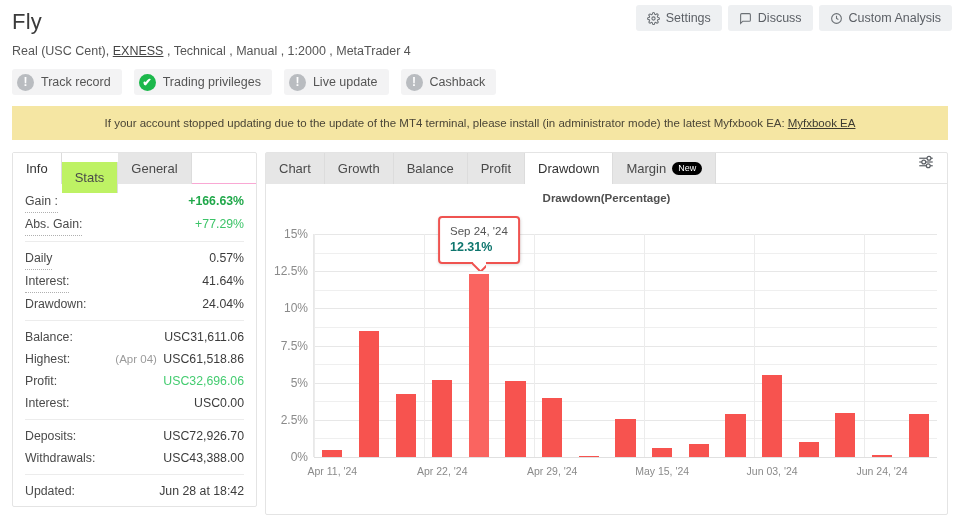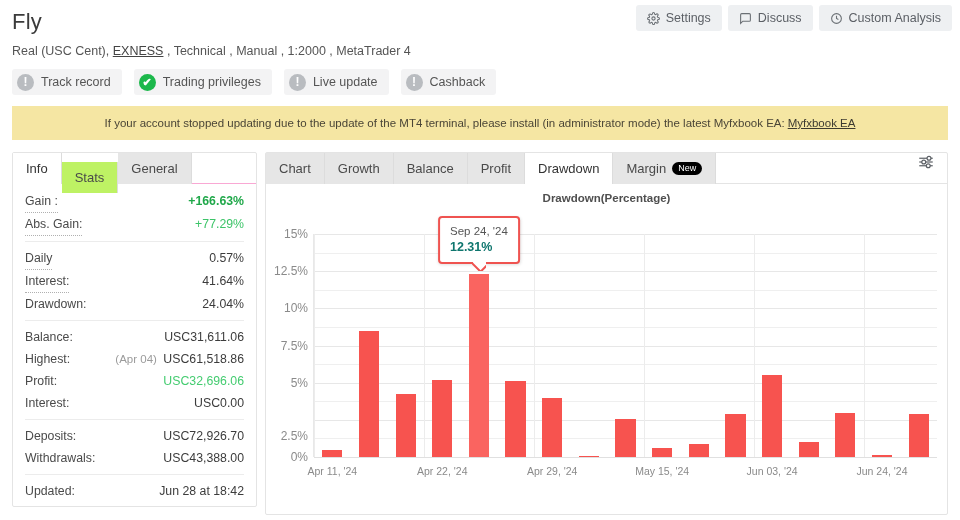--- a/index.html
+++ b/index.html
@@ -341,21 +341,21 @@
           <div class="gl major" style="top: 66.6667%;"></div>
           <div class="gl" style="top: 58.3333%;"></div>
           <div class="gl major" style="top: 50%;"></div>
           <div class="gl" style="top: 41.6667%;"></div>
           <div class="gl major" style="top: 33.3333%;"></div>
           <div class="gl" style="top: 25%;"></div>
           <div class="gl major" style="top: 16.6667%;"></div>
           <div class="gl" style="top: 8.33333%;"></div>
           <div class="gl major" style="top: 0%;"></div>
           <div class="ylab" style="top: 100%;">0%</div>
-          <div class="ylab" style="top: 83.3333%; margin-top: 16px;">2.5%</div>
+          <div class="ylab" style="top: 83.3333%;">2.5%</div>
           <div class="ylab" style="top: 66.6667%;">5%</div>
           <div class="ylab" style="top: 50%; text-align: center;">7.5%</div>
           <div class="ylab" style="top: 33.3333%;">10%</div>
           <div class="ylab" style="top: 16.6667%;">12.5%</div>
           <div class="ylab" style="top: 0%;">15%</div>
           <div class="vl" style="left: 0%;"></div>
           <div class="xlab" style="left: 2.94118%;">Apr 11, '24</div>
           <div class="vl" style="left: 17.6471%;"></div>
           <div class="xlab" style="left: 20.5882%;">Apr 22, '24</div>
           <div class="vl" style="left: 35.2941%;"></div>

